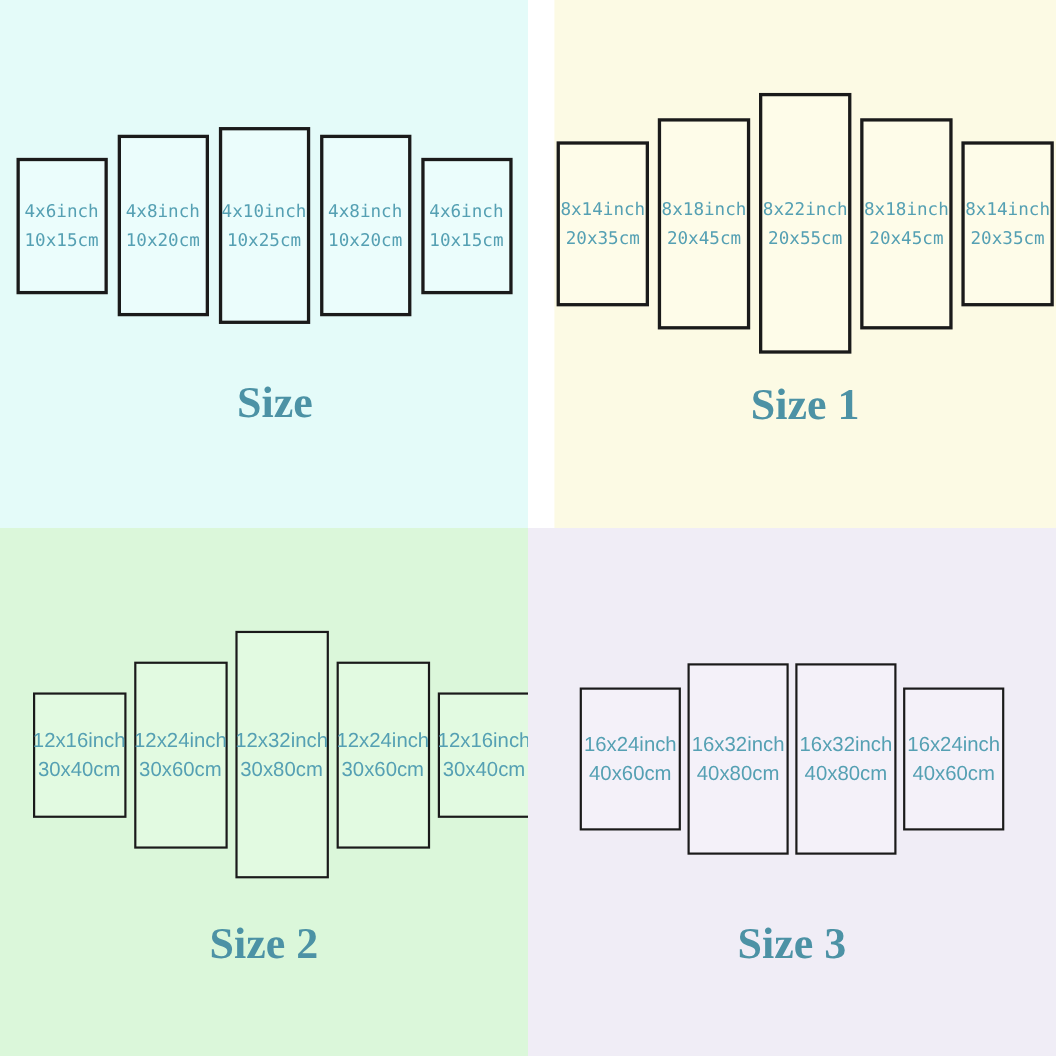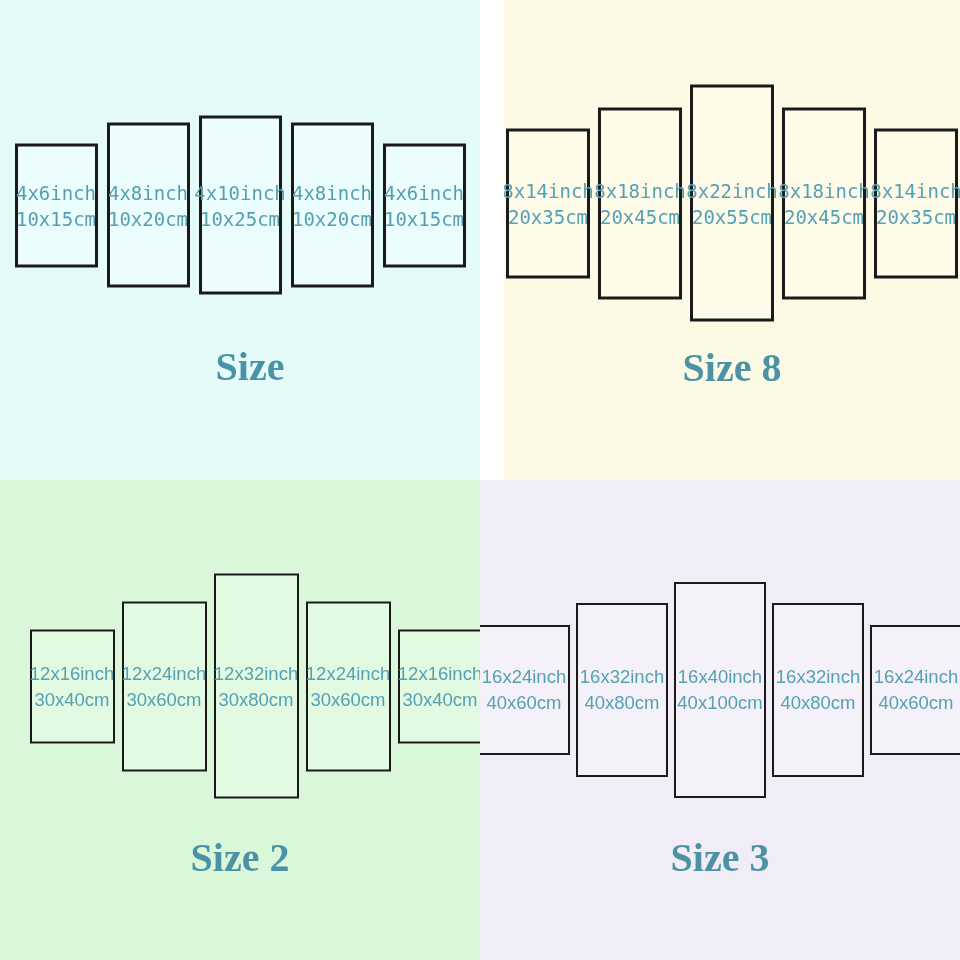--- a/index.html
+++ b/index.html
@@ -48,21 +48,21 @@
   .quad-tr .p-s { height: 150px; } .quad-tr .p-m { height: 192px; } .quad-tr .p-l { height: 237px; justify-content: center; }
   .quad-bl .p-s { height: 114px; } .quad-bl .p-m { height: 170px; justify-content: center; } .quad-bl .p-l { height: 225px; }
   .quad-br .p-s { height: 130px; } .quad-br .p-m { height: 174px; } .quad-br .p-l { height: 216px; }
 
   .panel-label {
     text-align: center; white-space: nowrap;
     color: #55a0b3;
   }
   .quad-tl .panel-label, .quad-tr .panel-label {
     font-family: "DejaVu Sans Mono", monospace;
-    font-size: 19px; line-height: 26px;
+    font-size: 16px; line-height: 26px;
   }
   .quad-bl .panel-label, .quad-br .panel-label {
     font-family: "Liberation Sans", sans-serif;
     font-size: 18.5px; line-height: 26px;
   }
 
   .title {
     position: absolute; left: 0; right: 0;
     text-align: center;
     font-family: "Liberation Serif", serif;
@@ -142,21 +142,21 @@
           <div>20x45cm</div>
         </div>
       </div>
       <div class="panel p-s">
         <div class="panel-label">
           <div>8x14inch</div>
           <div>20x35cm</div>
         </div>
       </div>
     </div>
-    <div class="title">Size 8</div>
+    <div class="title">Size 1</div>
   </section>
 
   <section class="quad quad-bl">
     <div class="panels">
       <div class="panel p-s">
         <div class="panel-label">
           <div>12x16inch</div>
           <div>30x40cm</div>
         </div>
       </div>
@@ -195,26 +195,20 @@
           <div>16x24inch</div>
           <div>40x60cm</div>
         </div>
       </div>
       <div class="panel p-m">
         <div class="panel-label">
           <div>16x32inch</div>
           <div>40x80cm</div>
         </div>
       </div>
-      <div class="panel p-l">
-        <div class="panel-label">
-          <div>16x40inch</div>
-          <div>40x100cm</div>
-        </div>
-      </div>
       <div class="panel p-m">
         <div class="panel-label">
           <div>16x32inch</div>
           <div>40x80cm</div>
         </div>
       </div>
       <div class="panel p-s">
         <div class="panel-label">
           <div>16x24inch</div>
           <div>40x60cm</div>

